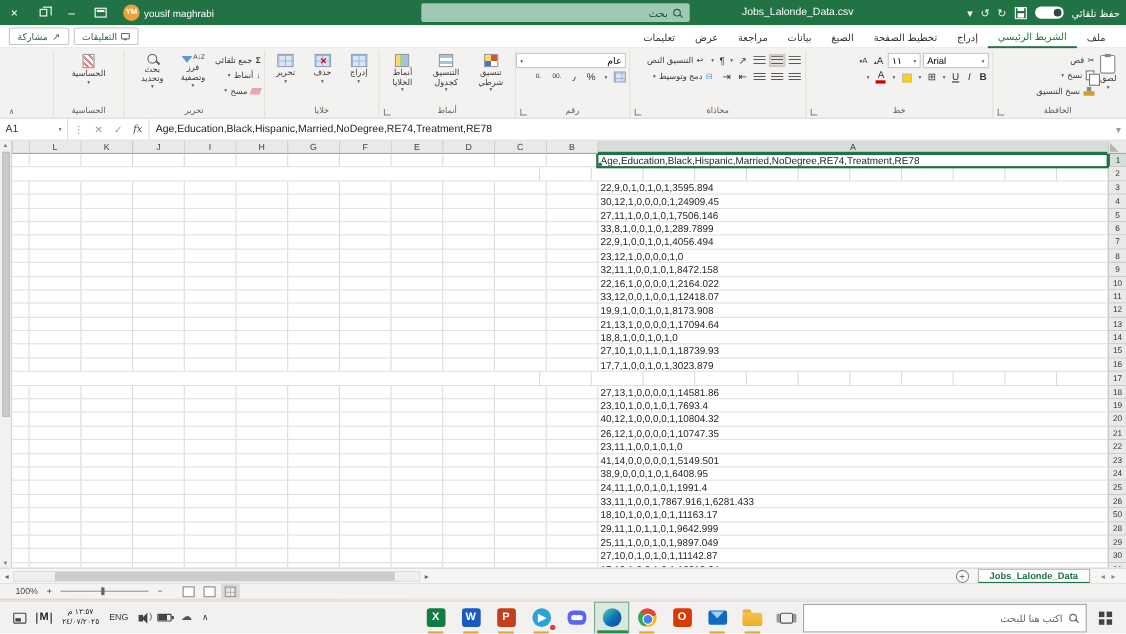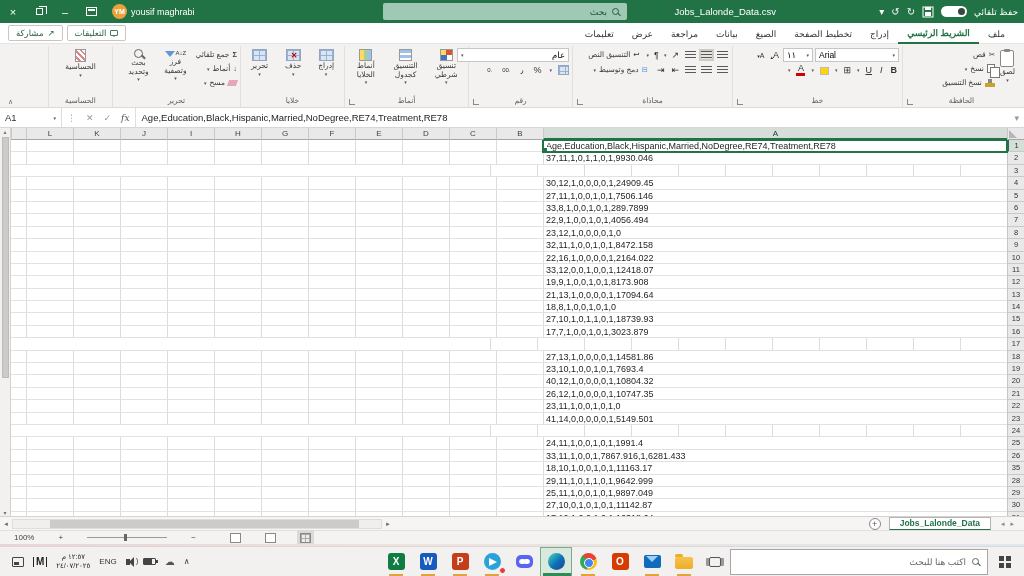--- a/index.html
+++ b/index.html
@@ -22,21 +22,21 @@
 .toggle{width:26px;height:11px;background:#fff;border-radius:6px;position:relative}
 .toggle::after{content:"";position:absolute;right:2px;top:2px;width:7px;height:7px;border-radius:50%;background:#33493d}
 
 .tabrow{height:21px;background:#fff;position:relative;flex:none;border-bottom:1px solid #e6e4e1}
 .tr-left{position:absolute;left:8px;top:2px;display:flex;gap:4px;direction:rtl}
 .pillbtn{border:1px solid #c8c6c4;border-radius:2px;background:#fff;font-size:8.5px;color:#2f5e46;padding:1px 7px;display:flex;align-items:center;gap:4px;height:16px}
 .bubble{width:8px;height:6px;border:1px solid #4a7a5e;border-radius:1px;position:relative}
 .bubble::after{content:"";position:absolute;bottom:-4px;left:1px;border:2px solid transparent;border-top-color:#4a7a5e}
 .rtabs{position:absolute;right:10px;top:0;height:21px;display:flex;direction:rtl;align-items:center}
 .rtab{font-size:9px;color:#333;padding:3px 9px;height:21px;display:flex;align-items:center}
-.rtab.active{color:#217346;font-weight:bold;border-bottom:2.5px solid #217346}
+.rtab.active{color:#217346;font-weight:normal;border-bottom:2.5px solid #217346}
 
 .ribbon{height:64px;background:#f4f2f0;flex:none;display:flex;direction:rtl;padding:2px 4px 0 4px;position:relative;border-bottom:1px solid #dddbd8}
 .rgroup{position:relative;border-left:1px solid #e2e0dd;display:flex;flex-direction:column;flex:none;padding:2px 3px 0 3px}
 .g-body{flex:1;display:flex;direction:rtl;gap:3px;align-items:flex-start}
 .g-label{height:13px;font-size:7.5px;color:#605e5c;text-align:center;position:relative;line-height:13px}
 .launch{position:absolute;left:1px;bottom:2px;width:6px;height:6px;border-left:1px solid #888;border-bottom:1px solid #888}
 .bigv{display:flex;flex-direction:column;align-items:center;font-size:7.5px;color:#3b3a39;gap:1px;padding:1px 2px;text-align:center;line-height:1.15}
 .sstack{display:flex;flex-direction:column;gap:1px}
 .sbtn{display:flex;align-items:center;gap:3px;font-size:7.5px;color:#3b3a39;height:13px}
 .caret{font-size:5px;color:#555}
@@ -92,21 +92,21 @@
 .vsp{flex:1}
 
 .botbar{height:14px;flex:none;background:#f6f5f4;border-top:1px solid #d5d3d1;display:flex;direction:ltr;align-items:center;font-size:7px;color:#666}
 .harrow{width:12px;text-align:center}
 .htrack{width:370px;height:10px;background:#f0efee;position:relative;border:1px solid #ddd}
 .hthumb{position:absolute;left:10%;top:0;height:100%;width:84%;background:#cdcbc9}
 .sheetplus{width:12px;height:12px;border:1px solid #8a8886;border-radius:50%;display:flex;align-items:center;justify-content:center;font-size:9px;color:#555;margin:0 8px 0 auto;background:#fff}
 .sheettab{height:14px;background:#fff;border:1px solid #b5b3b1;border-bottom:2px solid #217346;color:#217346;font-weight:bold;font-size:8.5px;padding:0 10px;display:flex;align-items:center}
 .tabnav{display:flex;gap:6px;margin:0 10px;color:#888;font-size:7px}
 
-.statusbar{height:14px;flex:none;background:#f4f3f2;border-top:1px solid #e2e0de;display:flex;direction:ltr;align-items:center;font-size:8px;color:#444;padding-left:14px;gap:24px}
+.statusbar{height:14px;flex:none;background:#f4f3f2;border-top:1px solid #e2e0de;display:flex;direction:ltr;align-items:center;font-size:8px;color:#444;padding-left:14px;gap:8px}
 .slider{width:80px;height:1px;background:#999;position:relative}
 .slider::after{content:"";position:absolute;left:46%;top:-3px;width:3px;height:7px;background:#666}
 .vico{width:11px;height:10px;border:1px solid #8a8886;background:#fff}
 .vico.grid{background-image:linear-gradient(#aaa 1px,transparent 1px),linear-gradient(90deg,#aaa 1px,transparent 1px);background-size:4px 4px}
 .vico.on{outline:3px solid #dcdad8;background-color:#efedec}
 
 .desktopline{height:2px;flex:none;background:linear-gradient(90deg,#e9d4d6,#f0e3de 40%,#dfe7f0)}
 .taskbar{height:30px;flex:none;background:#f3f1f0;border-top:1px solid #dbd9d7;display:flex;direction:rtl;align-items:center;justify-content:space-between;padding:0 2px}
 .tb-apps{display:flex;direction:rtl;align-items:center;height:30px}
 .startbtn{width:34px;height:30px;display:flex;align-items:center;justify-content:center}
@@ -231,21 +231,21 @@
               <span>نسخ التنسيق</span>
             </div>
         </div>
       </div>
       <div class="g-label"><span>الحافظة</span><span class="launch"></span></div>
     </div>
 
     <div class="rgroup" style="width:170px">
       <div class="g-body" style="flex-direction:column;gap:2px">
         <div style="display:flex;direction:rtl;gap:2px;align-items:center">
-          <div class="combo" style="width:84px">
+          <div class="combo" style="width:60px">
               <span>Arial</span>
               <span class="caret">▾</span>
             </div>
           <div class="combo" style="width:30px">
               <span>١١</span>
               <span class="caret">▾</span>
             </div>
           <span class="fbtn">
               <span>A</span>
               <span style="font-size:5px">▴</span>
@@ -302,21 +302,21 @@
               <span>دمج وتوسيط</span>
               <span class="caret">▾</span>
             </span>
         </div>
       </div>
       <div class="g-label"><span>محاذاة</span><span class="launch"></span></div>
     </div>
 
     <div class="rgroup" style="width:104px">
       <div class="g-body" style="flex-direction:column;gap:3px">
-        <div class="combo" style="width:112px;direction:rtl">
+        <div class="combo" style="width:100px;direction:rtl">
             <span>عام</span>
             <span class="caret">▾</span>
           </div>
         <div style="display:flex;direction:rtl;gap:6px;align-items:center">
           <span class="mini" style="width:11px;height:10px"></span>
             <span class="caret">▾</span>
           <span class="fbtn">%</span>
           <span class="fbtn">٫</span>
           <span class="fbtn" style="font-size:6px">.00</span>
           <span class="fbtn" style="font-size:6px">.0</span>
@@ -447,36 +447,36 @@
             <div class="cell"></div>
             <div class="cell"></div>
             <div class="cell"></div>
             <div class="cell"></div>
             <div class="cell"></div>
             <div class="cell"></div>
             <div class="cell sliver"></div>
           </div>
           <div class="grow">
             <div class="rh">2</div>
-            <div class="cA-cell">37,11,1,0,1,1,0,1,9930.046</div>
             <div class="cell"></div>
             <div class="cell"></div>
             <div class="cell"></div>
             <div class="cell"></div>
             <div class="cell"></div>
             <div class="cell"></div>
             <div class="cell"></div>
             <div class="cell"></div>
             <div class="cell"></div>
             <div class="cell"></div>
             <div class="cell"></div>
             <div class="cell sliver"></div>
           </div>
           <div class="grow">
             <div class="rh">3</div>
+            <div class="cA-cell">22,9,0,1,0,1,0,1,3595.894</div>
             <div class="cell"></div>
             <div class="cell"></div>
             <div class="cell"></div>
             <div class="cell"></div>
             <div class="cell"></div>
             <div class="cell"></div>
             <div class="cell"></div>
             <div class="cell"></div>
             <div class="cell"></div>
             <div class="cell"></div>
@@ -797,20 +797,21 @@
             <div class="cell"></div>
             <div class="cell"></div>
             <div class="cell"></div>
             <div class="cell"></div>
             <div class="cell"></div>
             <div class="cell"></div>
             <div class="cell sliver"></div>
           </div>
           <div class="grow">
             <div class="rh">24</div>
+            <div class="cA-cell">38,9,0,0,0,1,0,1,6408.95</div>
             <div class="cell"></div>
             <div class="cell"></div>
             <div class="cell"></div>
             <div class="cell"></div>
             <div class="cell"></div>
             <div class="cell"></div>
             <div class="cell"></div>
             <div class="cell"></div>
             <div class="cell"></div>
             <div class="cell"></div>
@@ -843,21 +844,21 @@
             <div class="cell"></div>
             <div class="cell"></div>
             <div class="cell"></div>
             <div class="cell"></div>
             <div class="cell"></div>
             <div class="cell"></div>
             <div class="cell"></div>
             <div class="cell sliver"></div>
           </div>
           <div class="grow">
-            <div class="rh">35</div>
+            <div class="rh">50</div>
             <div class="cA-cell">18,10,1,0,0,1,0,1,11163.17</div>
             <div class="cell"></div>
             <div class="cell"></div>
             <div class="cell"></div>
             <div class="cell"></div>
             <div class="cell"></div>
             <div class="cell"></div>
             <div class="cell"></div>
             <div class="cell"></div>
             <div class="cell"></div>

